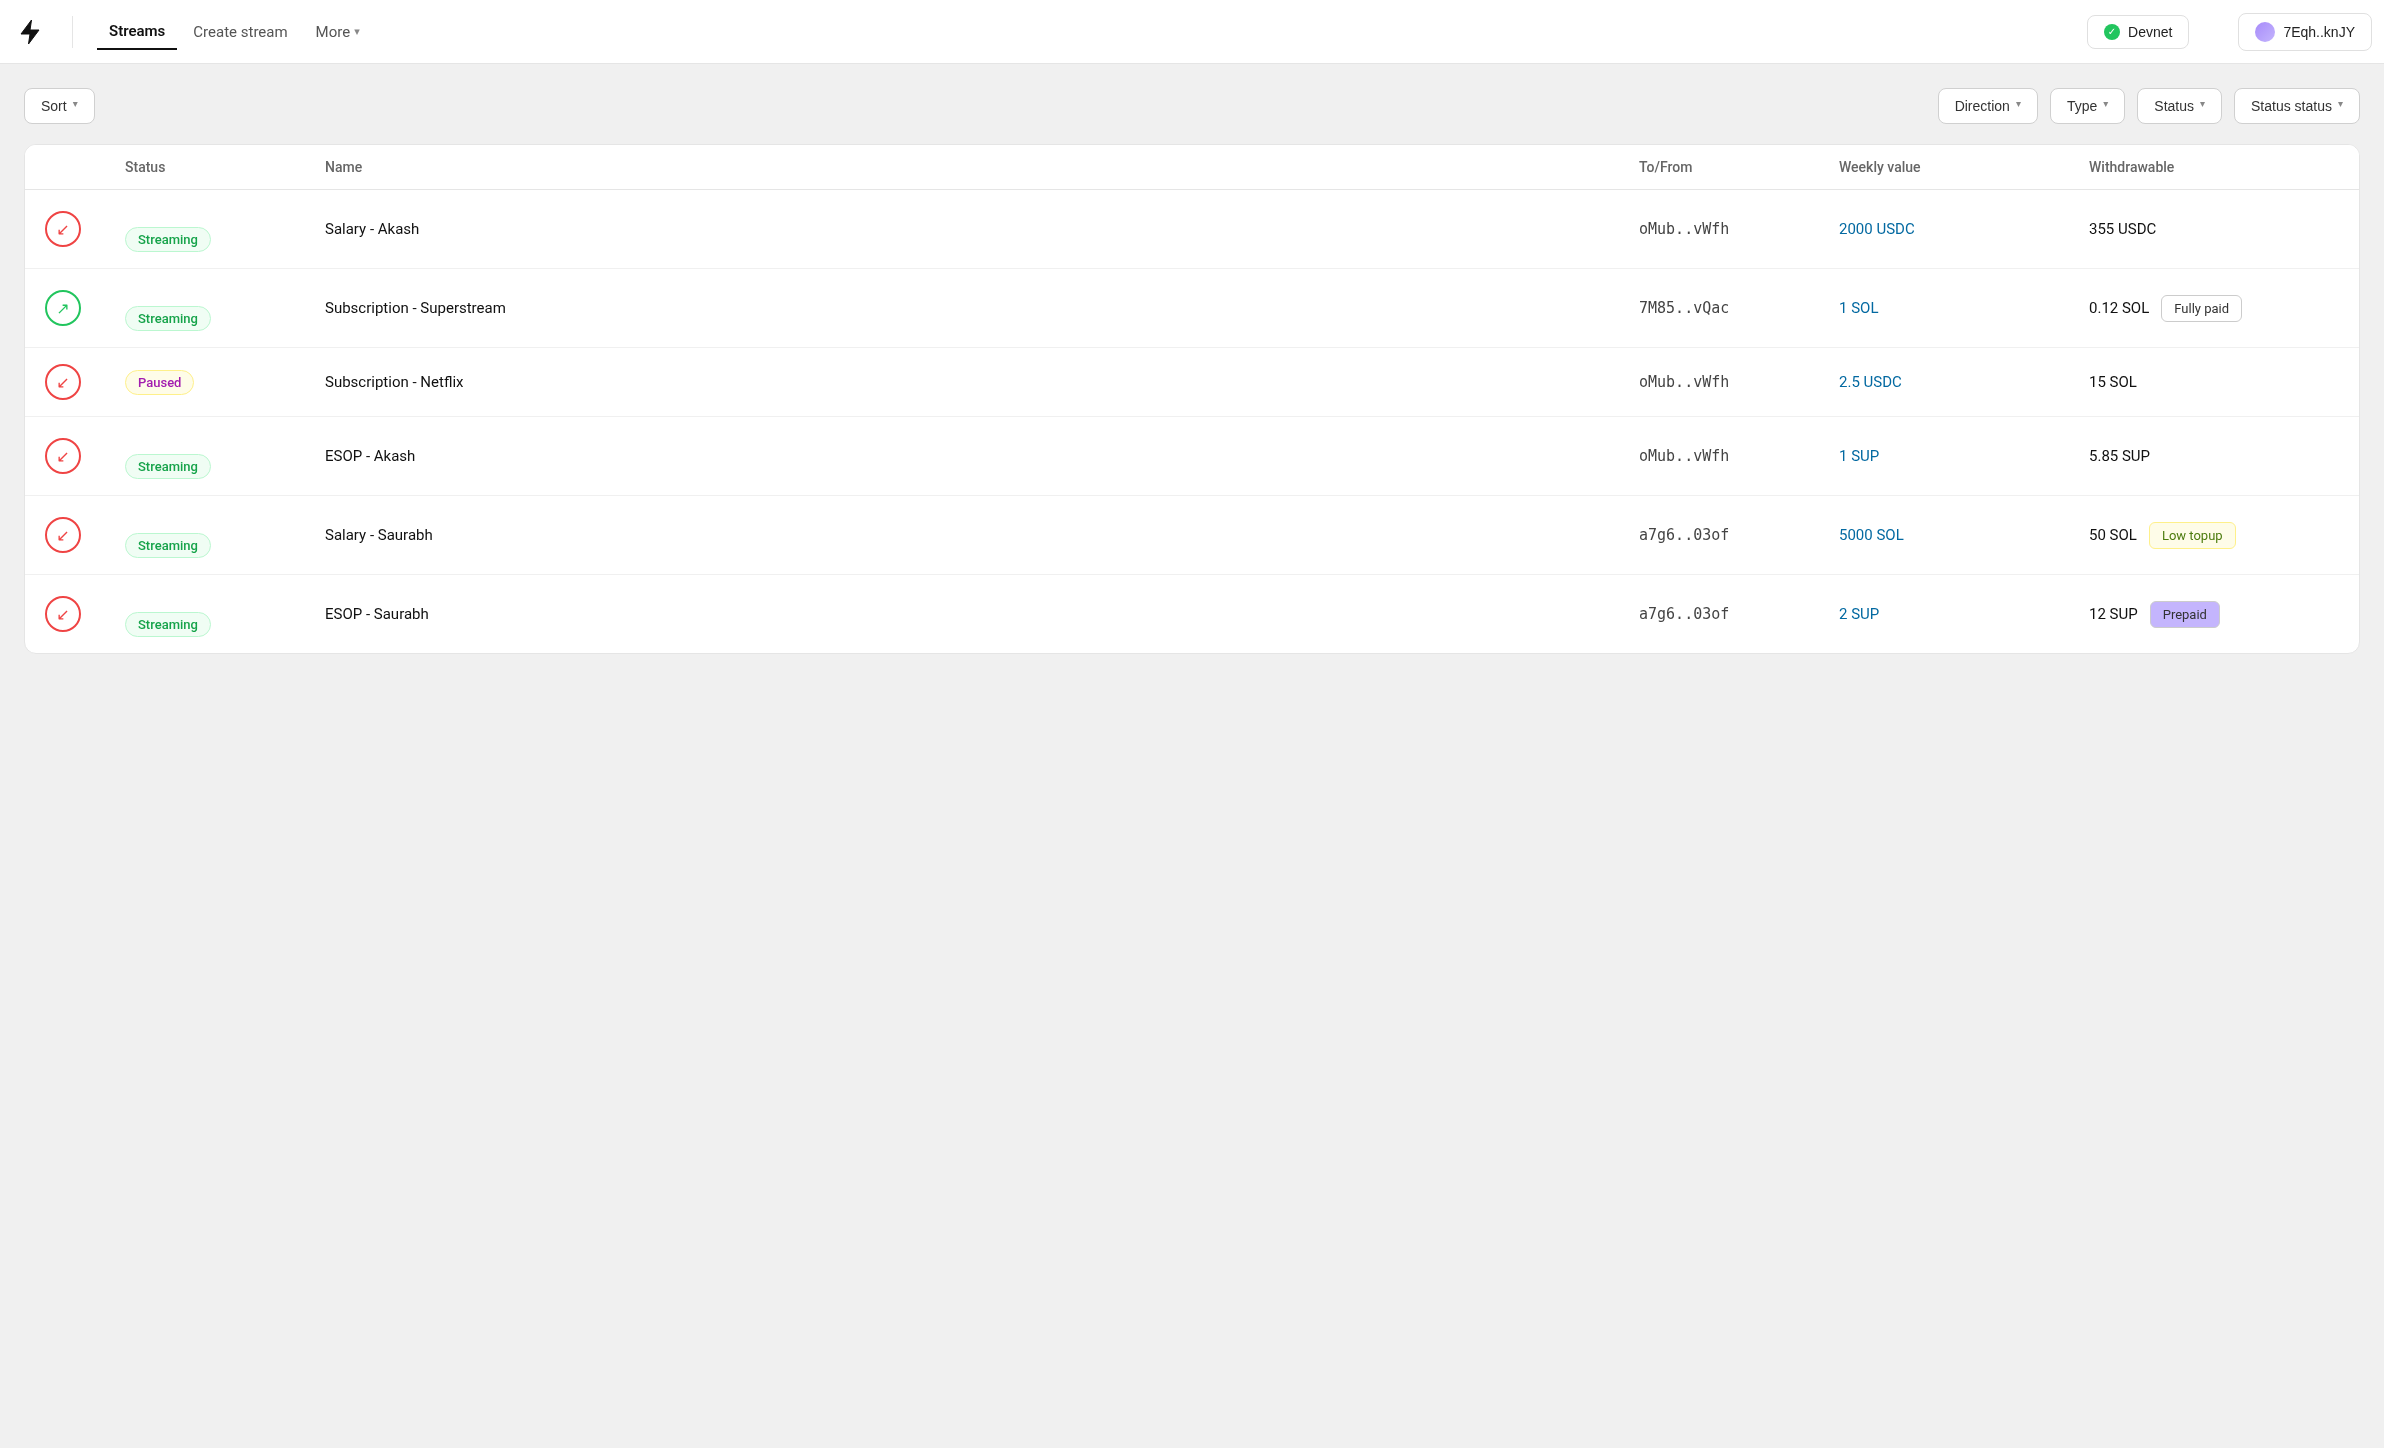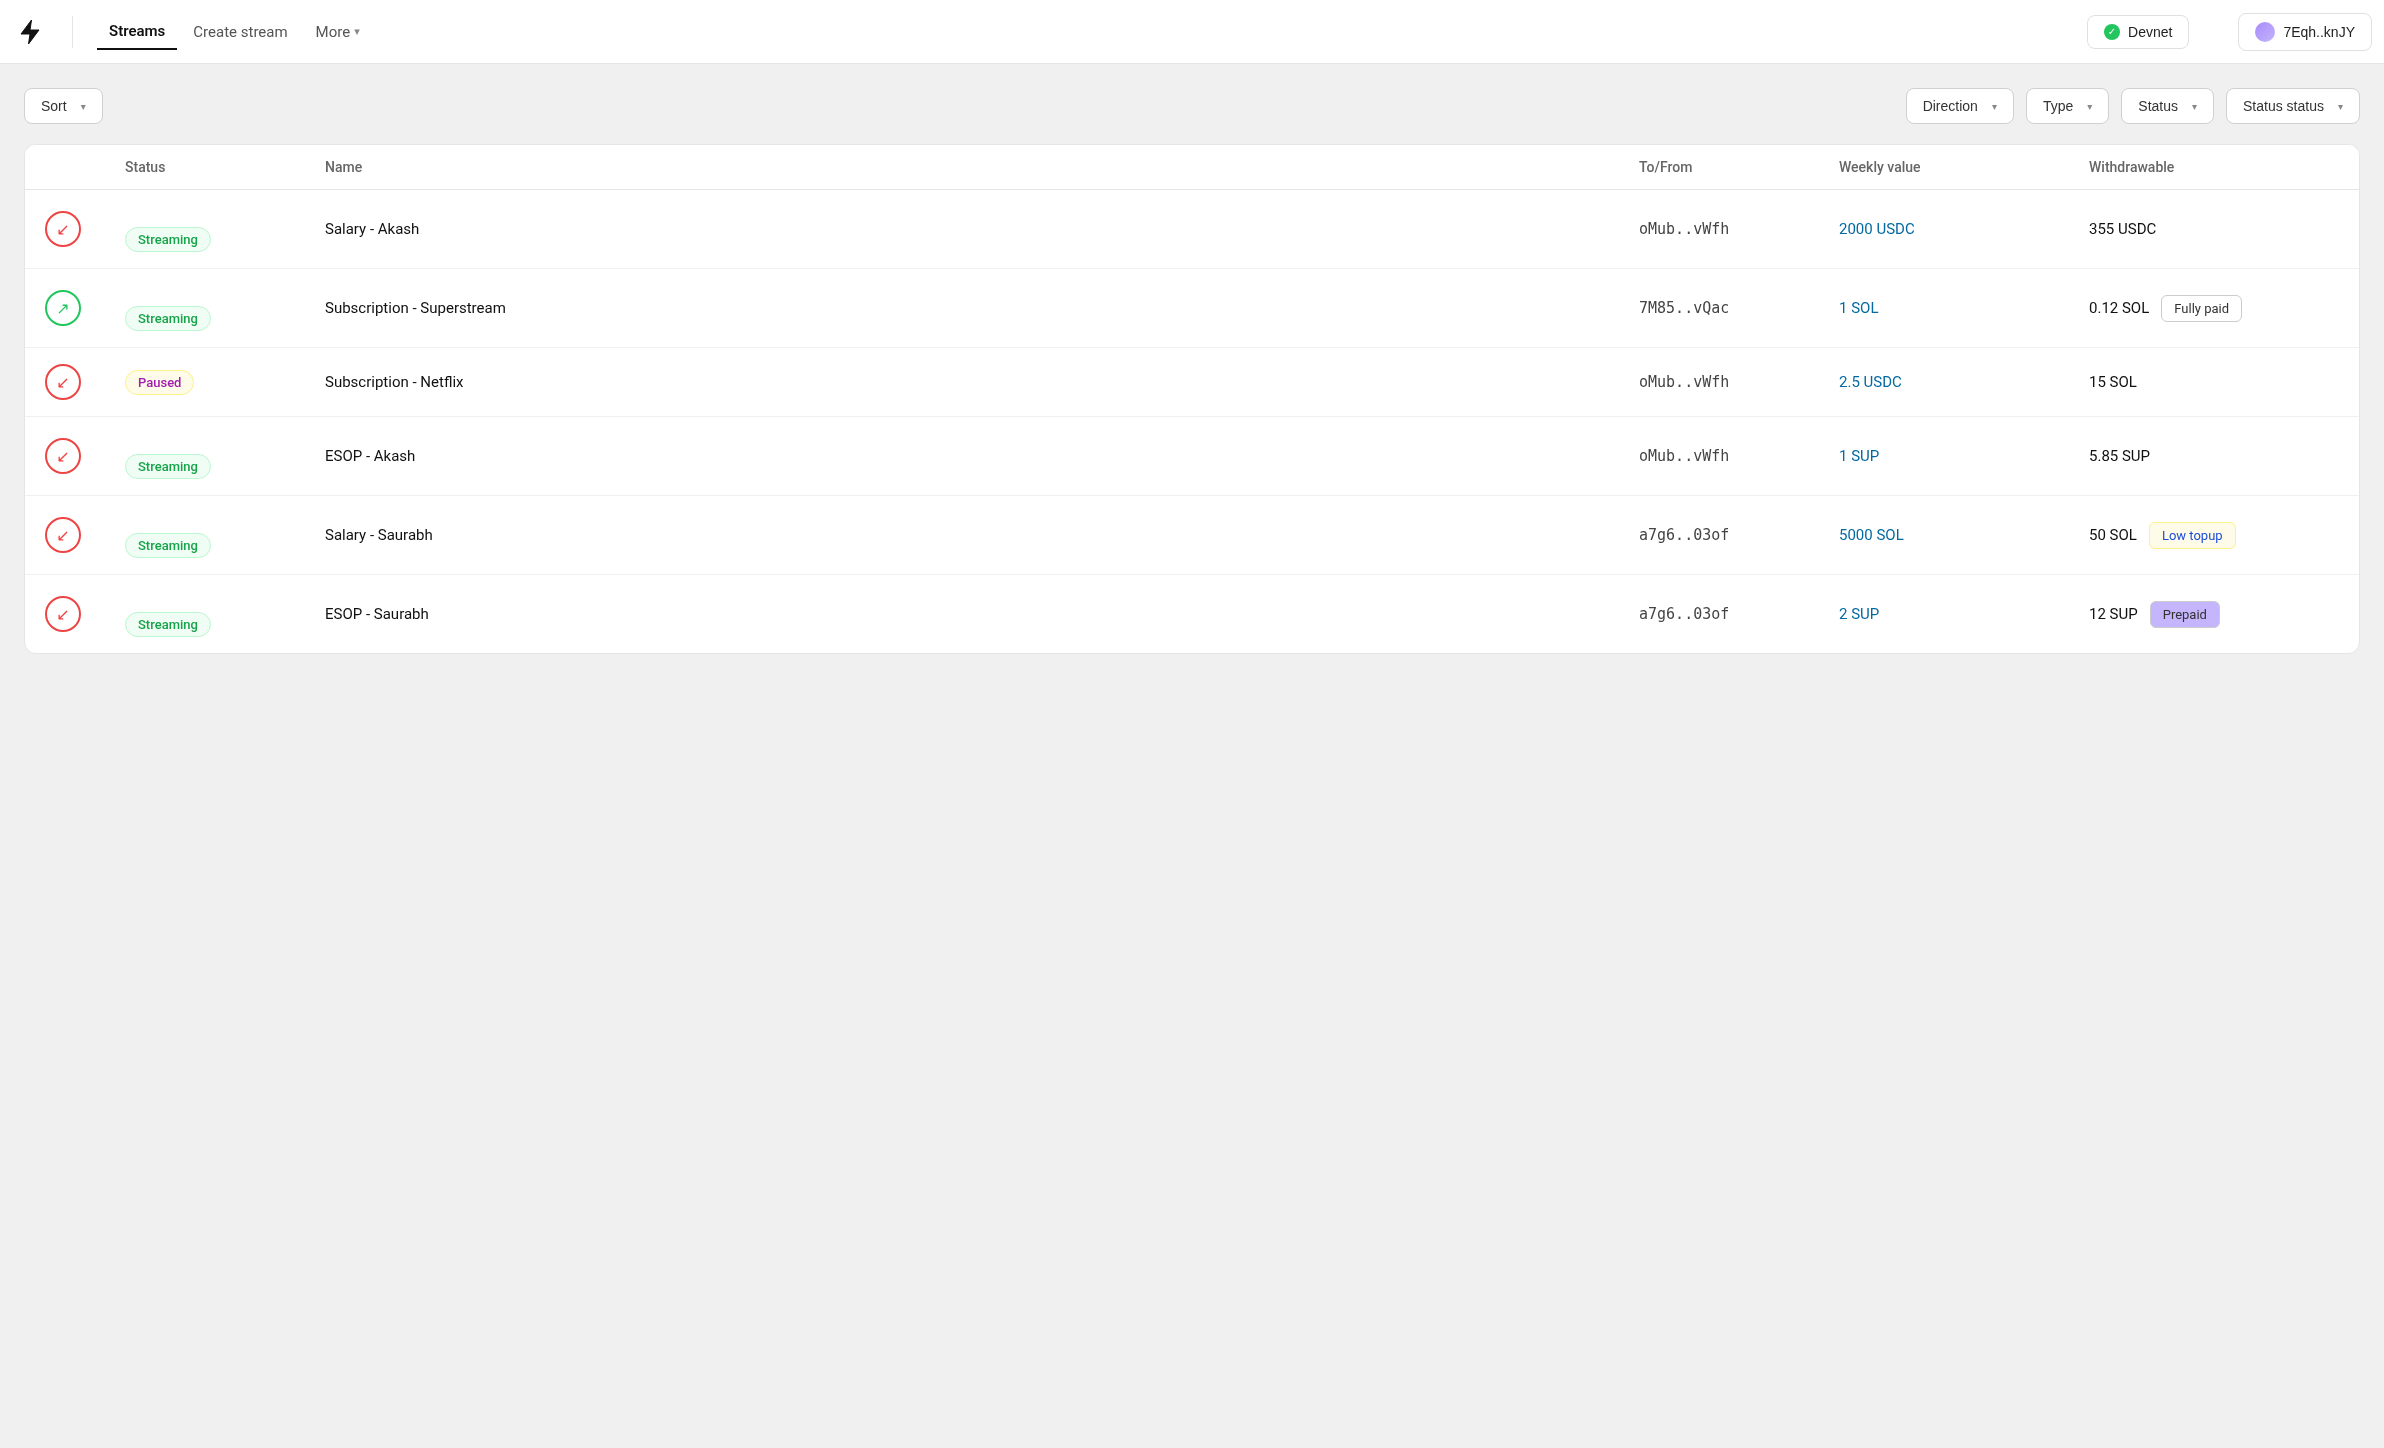--- a/index.html
+++ b/index.html
@@ -118,22 +118,22 @@
 
     
     .filter-bar {
       display: flex;
       align-items: center;
       gap: 12px;
       margin-bottom: 20px;
     }
     .filter-btn {
       display: flex;
-      align-items: center;
-      gap: 14px;
+      align-items: flex-start;
+      gap: 6px;
       padding: 9px 16px;
       border: 1px solid #d0d0d0;
       border-radius: 8px;
       background: #fff;
       cursor: pointer;
       font-size: 14px;
       color: #333;
       font-weight: 500;
     }
     .filter-btn .chevron {
@@ -222,21 +222,21 @@
       font-size: 13px;
       font-weight: 400;
     }
     .tag-fully-paid {
       background: #fff;
       color: #333;
       border: 1px solid #ccc;
     }
     .tag-low-topup {
       background: #fefce8;
-      color: #1d4ed8;
+      color: #4d7c0f;
       border: 1px solid #fef08a;
     }
     .tag-prepaid {
       background: #c4b5fd;
       color: #333;
       border: 1px solid #ccc;
     }
 
     .cell-name {
       font-size: 15px;

